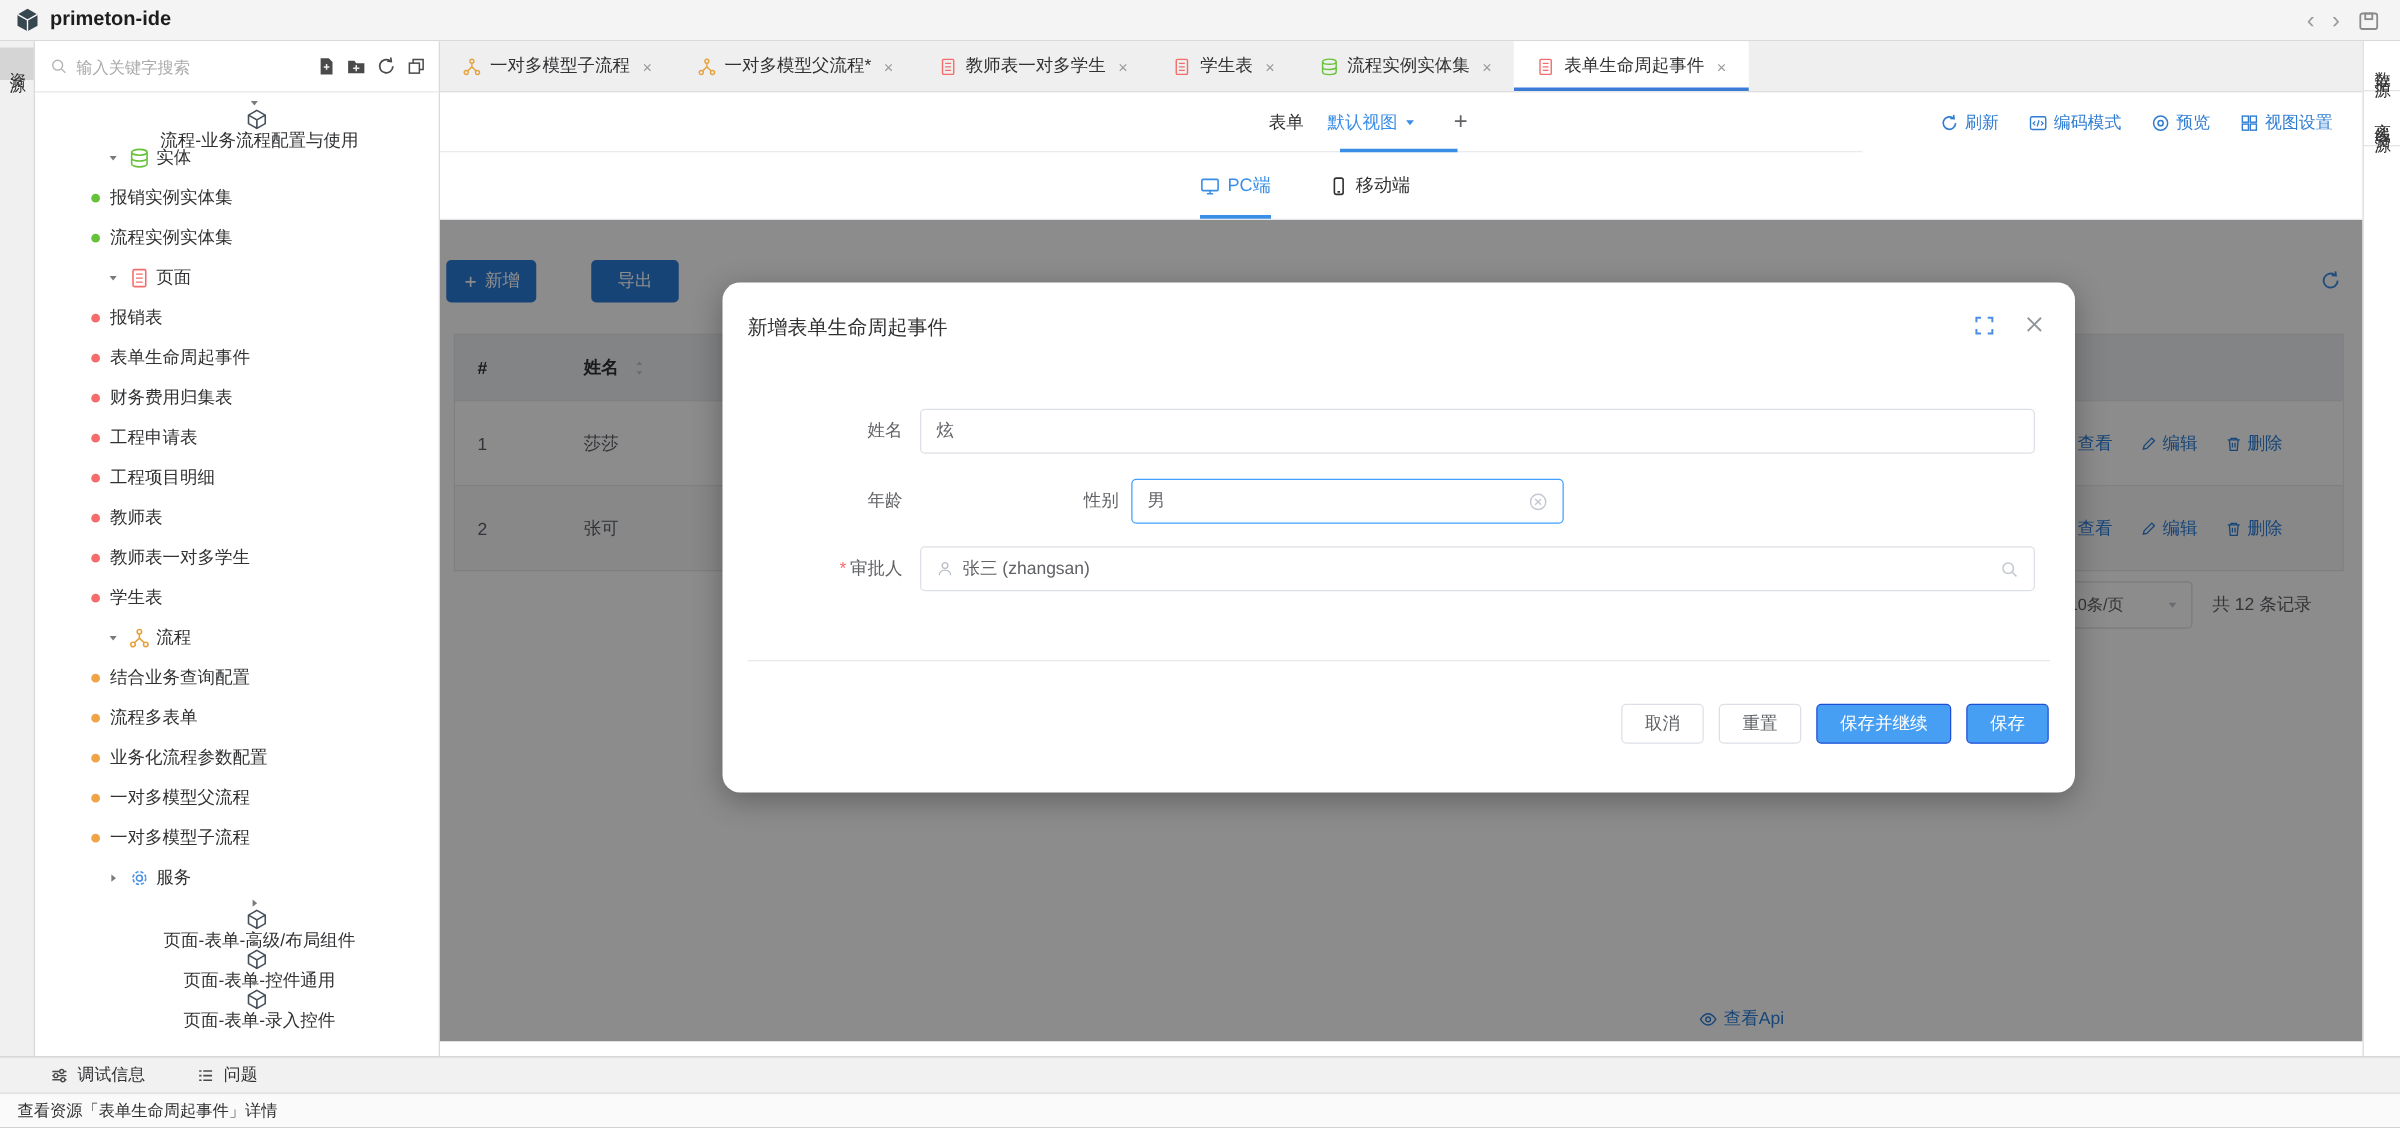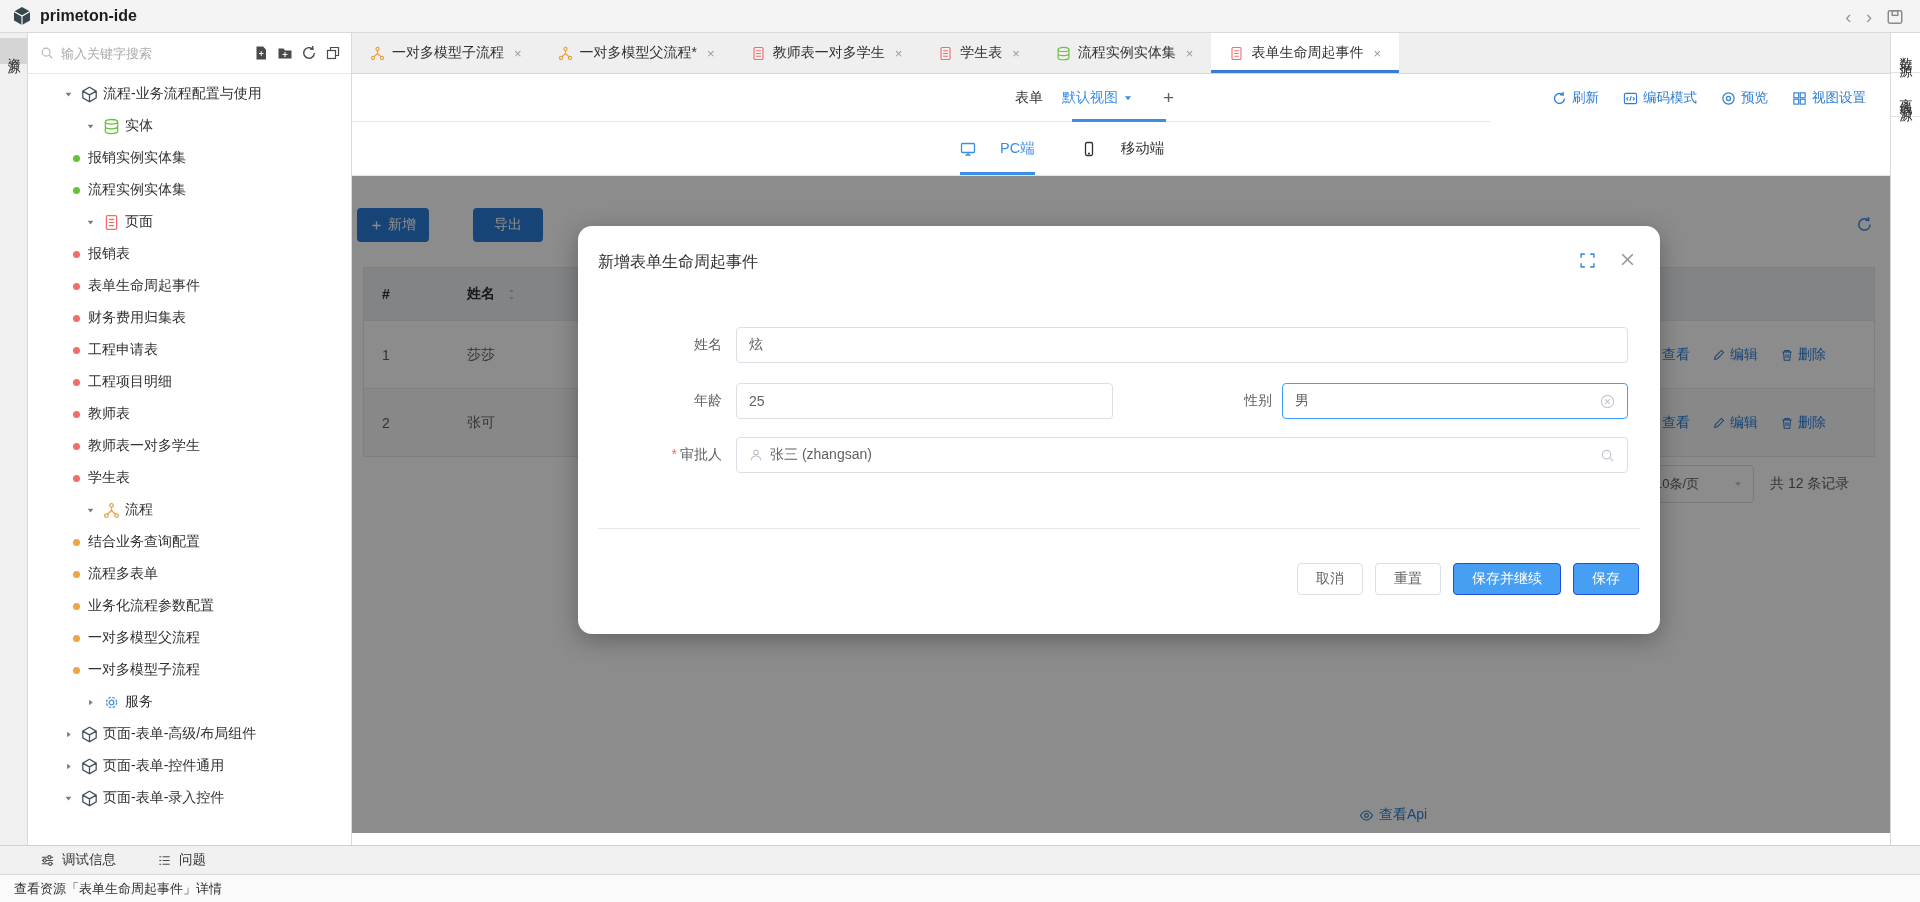--- a/index.html
+++ b/index.html
@@ -20,21 +20,21 @@
   #left-strip .v-tab { margin-top:5px; width:27px; padding:9px 0; background:#d5d5d5; display:flex; justify-content:center; }
 
   
   #sidebar { position:absolute; left:28px; top:33px; width:324px; height:812px; background:#fff; border-right:1px solid #d9d9d9; }
   #search-row { height:41px; border-bottom:1px solid #e8e8e8; display:flex; align-items:center; padding:0 10px 0 12px; }
   #search-row input { border:none; outline:none; flex:1; font-size:13px; color:#555; margin-left:7px; min-width:0; background:transparent; font-family:inherit; }
   #search-row input::placeholder { color:#ababab; }
   #search-row .sicons { display:flex; align-items:center; gap:8px; color:#4a4a4a; }
   #tree { padding-top:4px; font-size:14px; color:#303133; }
   .trow { height:32px; display:flex; align-items:center; cursor:pointer; }
-  .trow.lv0 { padding-left:36px; } .trow.lv1 { padding-left:58px; } .trow.lv2 { padding-left:45px; }
+  .trow.lv0 { padding-left:36px;flex-direction:column; } .trow.lv1 { padding-left:58px; } .trow.lv2 { padding-left:45px; }
   .trow .caret { color:#7a7a7a; margin-right:8px; }
   .trow .nicon { margin-right:5px; }
   .dot { width:7px; height:7px; border-radius:50%; margin-right:8px; flex:none; }
   .dot.green { background:#67c23a; } .dot.red { background:#f56c6c; } .dot.orange { background:#f0a44a; }
   .c-module { color:#45505a; } .c-entity { color:#67c23a; } .c-page { color:#f56c6c; } .c-flow { color:#e6a23c; } .c-service { color:#4a90e2; }
 
   
   #main { position:absolute; left:352px; top:33px; width:1538px; height:812px; }
 
   #doc-tabs { height:41px; background:#efefef; border-bottom:1px solid #d9d9d9; display:flex; }
@@ -46,21 +46,21 @@
   #view-header .hline { position:absolute; left:0; bottom:0; width:1138px; height:1px; background:#e2e5e9; }
   #view-header .center-tabs { position:absolute; left:663px; top:0; height:100%; display:flex; align-items:center; }
   #view-header .form-tab { color:#303133; font-size:14px; margin-right:19px; cursor:pointer; }
   #view-header .view-tab { color:#3a8ee6; font-size:14px; display:flex; align-items:center; gap:5px; cursor:pointer; }
   #view-header .plus-tab { color:#606266; font-size:19px; margin-left:30px; cursor:pointer; }
   #view-header .vunderline { position:absolute; left:720px; bottom:0; width:94px; height:3px; background:#3a8ee6; }
   #view-header .hactions { position:absolute; right:24px; top:0; height:100%; display:flex; align-items:center; gap:24px; }
   .hact { display:flex; align-items:center; gap:5px; color:#2f7dd2; font-size:13.5px; cursor:pointer; }
 
   #device-tabs { position:relative; height:54px; background:#fff; border-bottom:1px solid #e2e5e9; display:flex; align-items:stretch; padding-left:608px; }
-  .dev-tab { display:flex; align-items:center; gap:24px; font-size:14.5px; cursor:pointer; }
+  .dev-tab { display:flex; align-items:center; gap:6px; font-size:14.5px; cursor:pointer; }
   .dev-tab.active { color:#3a8ee6; box-shadow:inset 0 -3px 0 #3a8ee6; }
   .dev-tab.plain { color:#303133; margin-left:46px; }
 
   
   #content { position:relative; height:669px; background:#fff; overflow:hidden; }
   .gbtn { position:absolute; height:34px; border:none; border-radius:4px; background:#2b7cd9; color:#fff; font-size:14px; font-family:inherit; display:flex; align-items:center; justify-content:center; gap:5px; cursor:pointer; }
   #btn-add { left:5px; top:32px; width:72px; }
   #btn-export { left:121px; top:32px; width:70px; }
   #grid-refresh { position:absolute; left:1504px; top:40px; color:#3a8ee6; cursor:pointer; }
   #gtable { position:absolute; left:11px; top:91px; width:1512px; border:1px solid #e4e7eb; font-size:14px; }
@@ -618,23 +618,20 @@
           </svg>
       </div>
       <div class="frow r1">
         <span class="flabel">姓名</span>
         <div class="inp w-name">
           <input value="炫" style="">
         </div>
       </div>
       <div class="frow r2">
         <span class="flabel">年龄</span>
-        <div class="inp w-age">
-          <input value="25" style="">
-        </div>
         <span class="flabel2">性别</span>
         <div class="inp w-gender">
           <input value="男" style="">
           <svg class="ic rt-ic" width="15" height="15">
               <use href="#i-circle-x"></use>
             </svg>
         </div>
       </div>
       <div class="frow r3">
         <span class="flabel"><span class="req">*</span><span>审批人</span></span>

